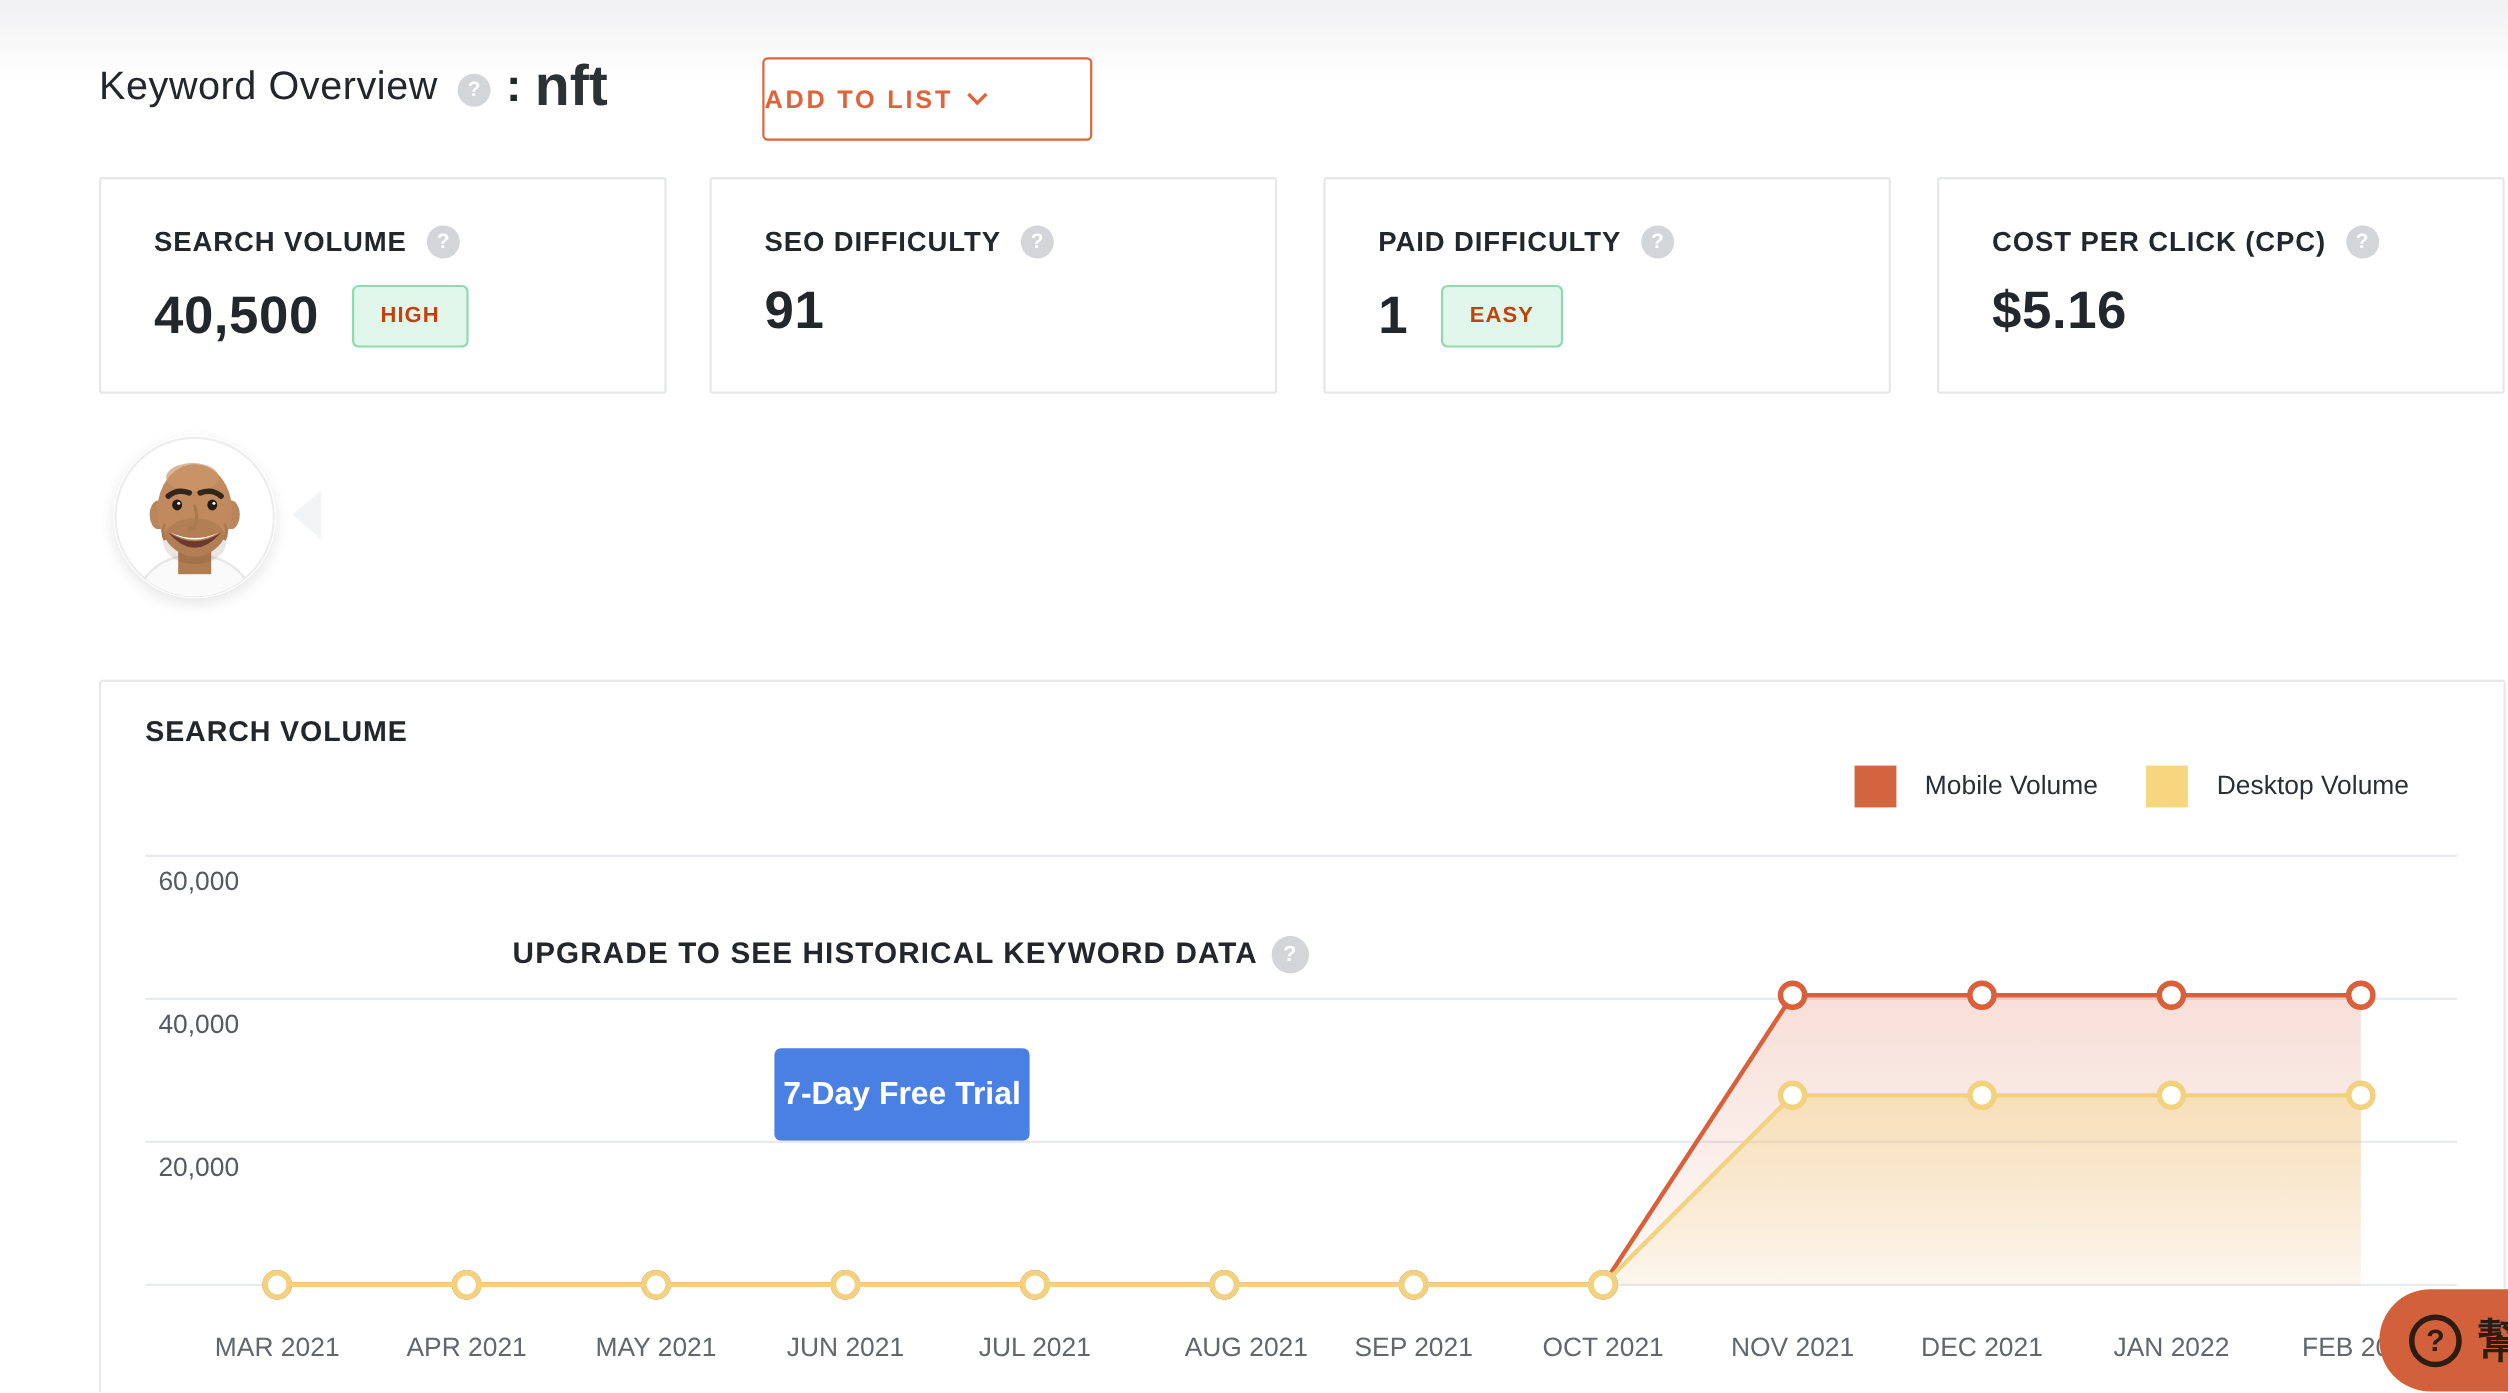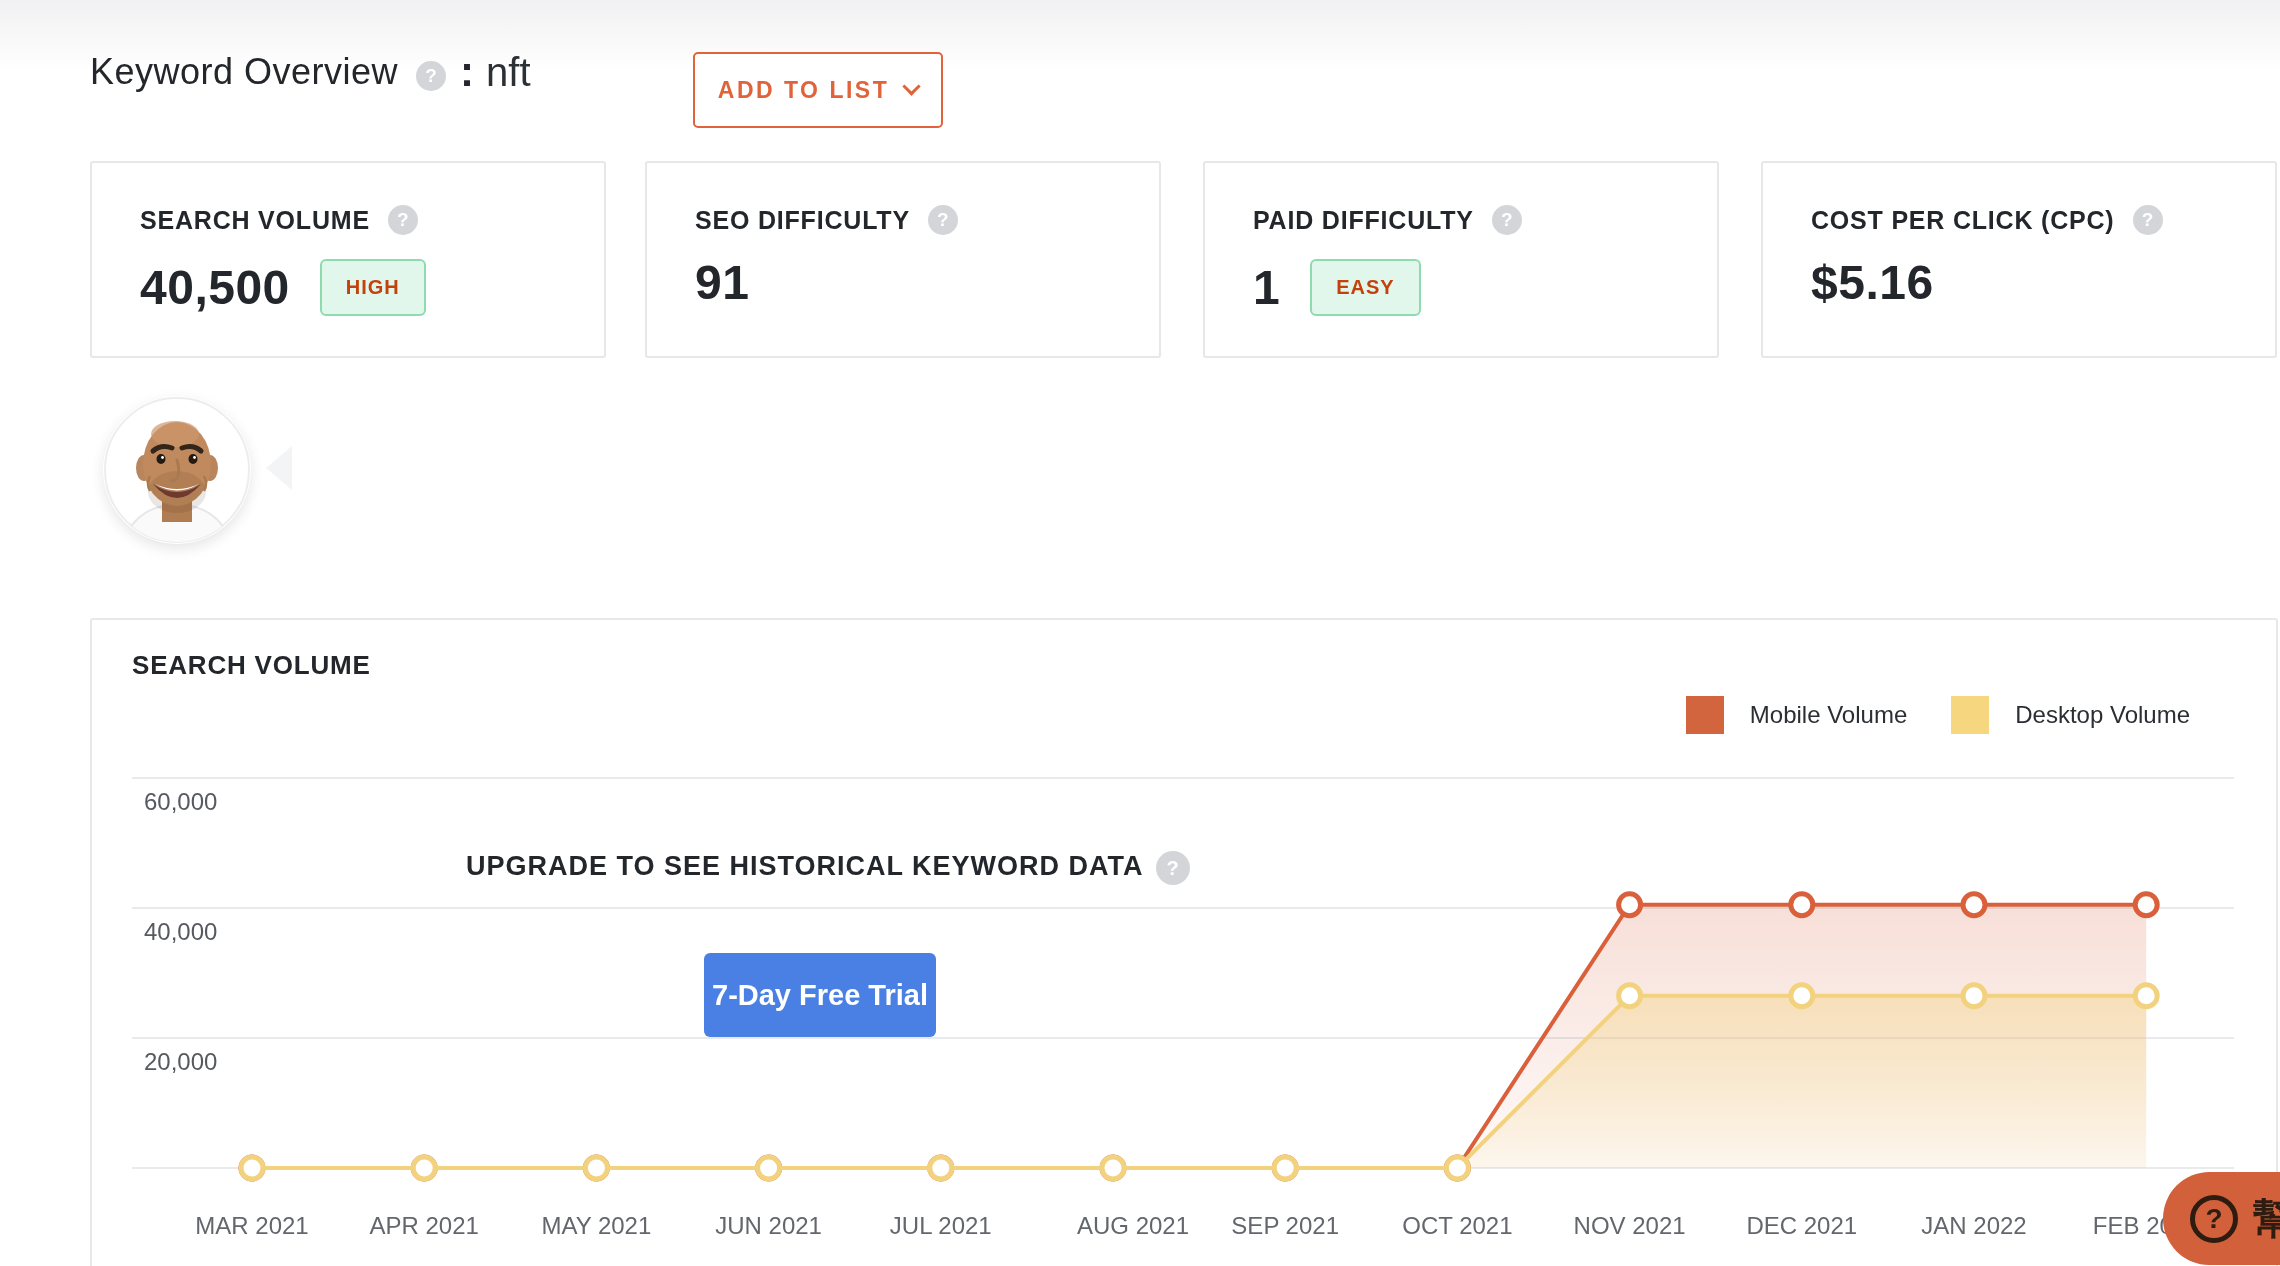--- a/index.html
+++ b/index.html
@@ -9,24 +9,24 @@
     background:linear-gradient(#f1f1f3,#ffffff); }
 
   
   .header { position:absolute; left:90px; top:48px; display:flex; align-items:center; }
   .page-title { font-size:36px; font-weight:normal; color:#23272c; letter-spacing:0.5px; }
   .help-icon { display:inline-flex; align-items:center; justify-content:center;
     width:30px; height:30px; border-radius:50%; background:#d3d5d8; color:#fff;
     font-size:19px; font-weight:bold; flex:none; }
   .header .help-icon { margin:8px 0 0 18px; }
   .title-colon { font-size:42px; font-weight:bold; color:#23272c; margin-left:14px; }
-  .title-keyword { font-size:40px; color:#2c3136; margin-left:12px; }
-  .add-to-list { position:absolute; left:693px; top:52px; width:250px; height:76px;
+  .title-keyword { font-size:52px; color:#2c3136; margin-left:12px;font-weight:bold; }
+  .add-to-list { position:absolute; left:693px; top:52px; width:300px; height:76px;
     background:#fff; border:2px solid #e1633a; border-radius:5px; cursor:pointer;
-    display:flex; align-items:center; justify-content:center; gap:16px;
+    display:flex; align-items:center; gap:16px;
     font-family:"Liberation Sans", sans-serif;
     color:#e1633a; font-size:23px; font-weight:bold; letter-spacing:2.5px; }
   .chevron { width:13px; height:13px; border-right:3px solid #e1633a; border-bottom:3px solid #e1633a;
     transform:rotate(45deg); margin-top:-7px; flex:none; }
 
   
   .metric-card { position:absolute; top:161px; width:516px; height:197px; background:#fff;
     border:2px solid #e5e7e9; border-radius:3px; padding:42px 0 0 48px; }
   .card-0 { left:90px; } .card-1 { left:645px; } .card-2 { left:1203px; } .card-3 { left:1761px; }
   .metric-label-row { display:flex; align-items:center; gap:18px; }

